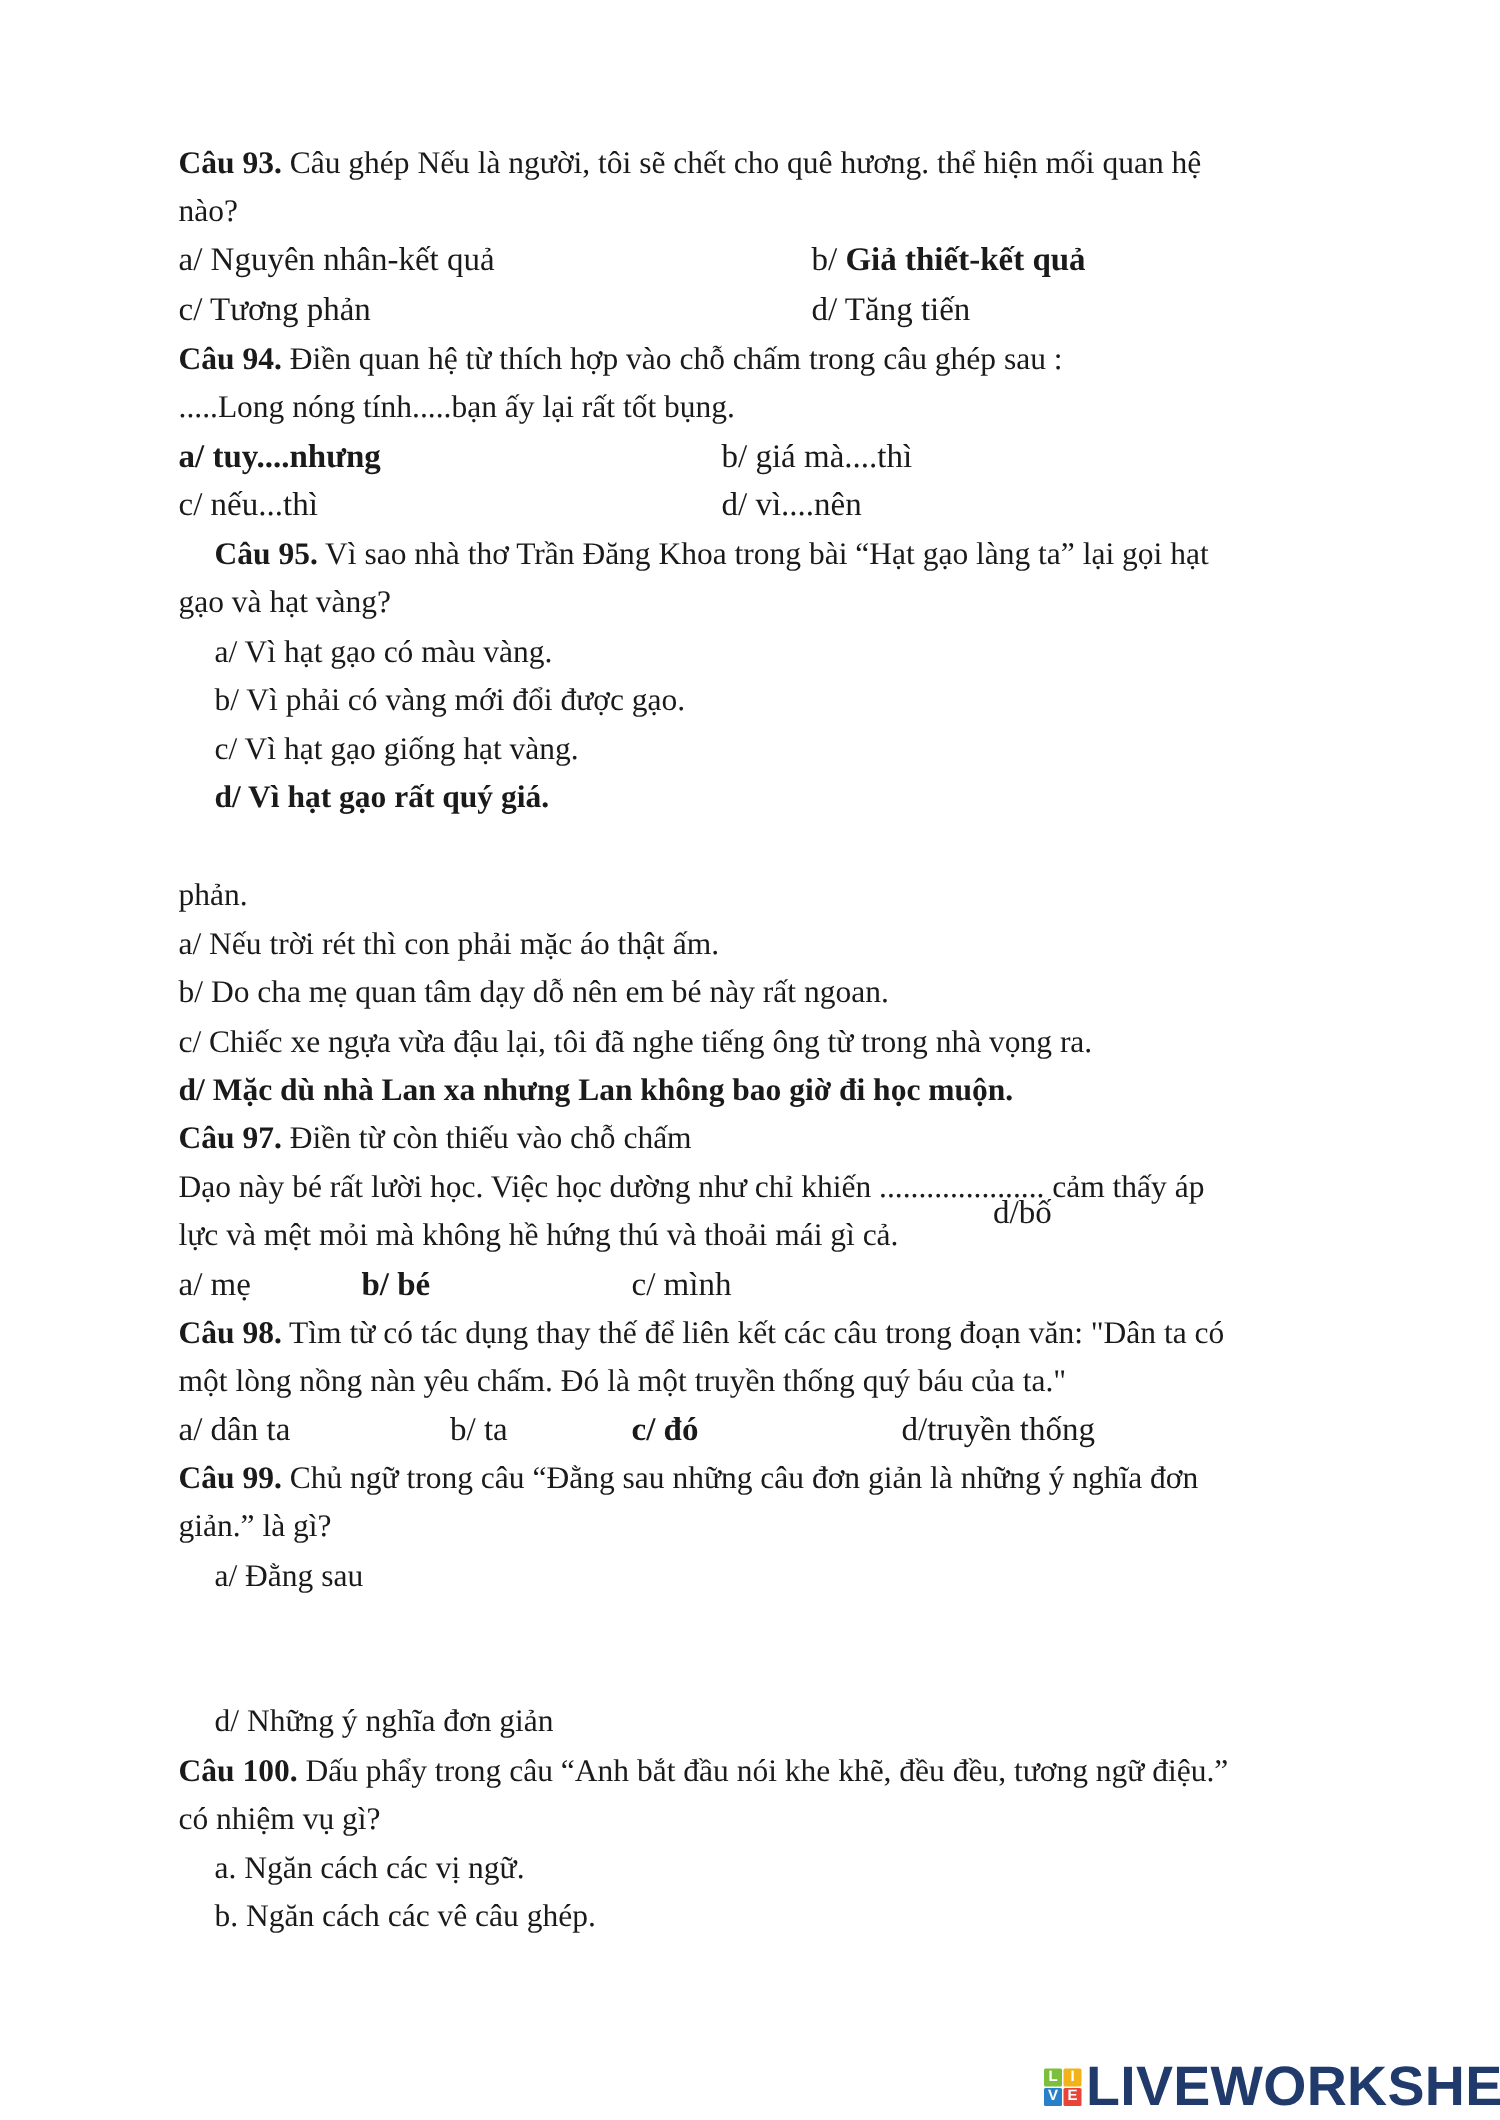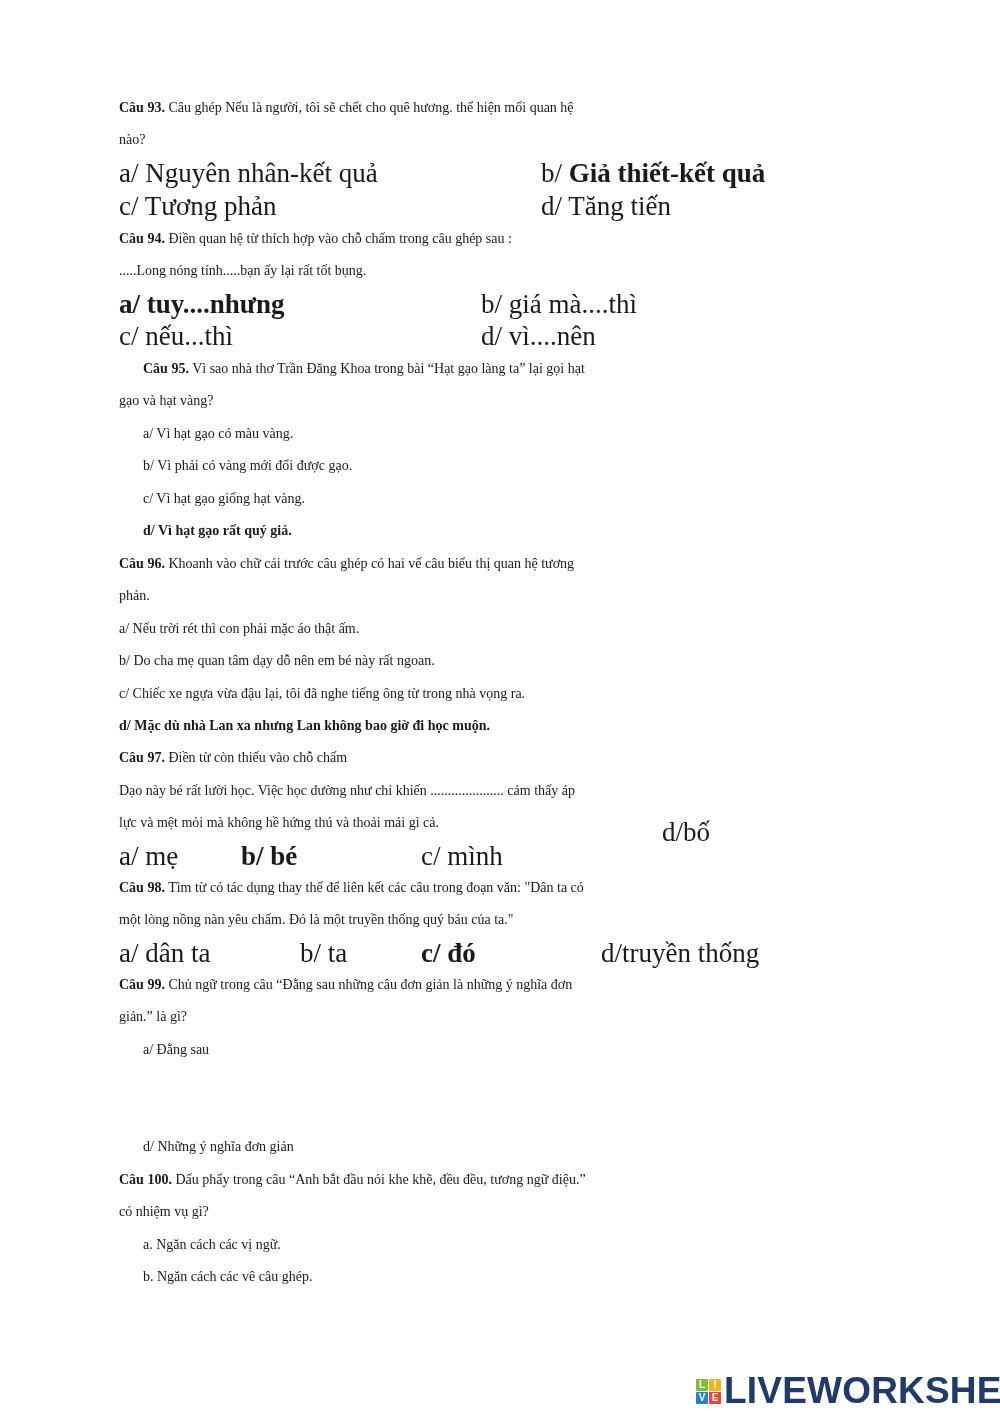--- a/index.html
+++ b/index.html
@@ -1,22 +1,22 @@
 <!DOCTYPE html>
 <html><head>
 <meta charset="utf-8">
 <style>
   html, body { margin:0; padding:0; background:#ffffff; }
   body { width:1000px; height:1413px; position:relative; overflow:hidden;
          font-family:"Liberation Serif", serif; color:#1a1a1a; }
   .page { position:absolute; left:0; top:0; width:1000px; height:1413px; }
-  .line { position:absolute; left:119px; font-size:14px; line-height:32px; white-space:nowrap; }
+  .line { position:absolute; left:119px; font-size:21px; line-height:32px; white-space:nowrap; }
   .ind { left:143px; }
   .b { font-weight:bold; }
-  .opt { position:absolute; font-size:27px; line-height:32px; white-space:nowrap; }
+  .opt { position:absolute; font-size:22px; line-height:32px; white-space:nowrap; }
   .logo { position:absolute; left:696px; top:1376px; height:30px; display:flex; align-items:center; }
   .logo-grid { display:grid; grid-template-columns:12px 12px; grid-template-rows:12px 12px; gap:1px; margin-right:3px; }
   .logo-grid span { font-family:"Liberation Sans", sans-serif; font-weight:bold; font-size:10px; color:#fff;
                     display:flex; align-items:center; justify-content:center; border-radius:1px; }
   .logo-text { font-family:"Liberation Sans", sans-serif; font-weight:bold; font-size:37px; color:#1f3a6b; letter-spacing:0.2px; }
 </style>
 </head>
 <body>
 
 <div class="page">
@@ -35,34 +35,33 @@
   <div class="opt" style="left:119px;top:320px">c/ nếu...thì</div>
   <div class="opt" style="left:481px;top:320px">d/ vì....nên</div>
 
   <div class="line ind" style="top:353px"><span class="b">Câu 95.</span><span> Vì sao nhà thơ Trần Đăng Khoa trong bài “Hạt gạo làng ta” lại gọi hạt</span></div>
   <div class="line" style="top:385px">gạo và hạt vàng?</div>
   <div class="line ind" style="top:418px">a/ Vì hạt gạo có màu vàng.</div>
   <div class="line ind" style="top:450px">b/ Vì phải có vàng mới đổi được gạo.</div>
   <div class="line ind" style="top:483px">c/ Vì hạt gạo giống hạt vàng.</div>
   <div class="line ind b" style="top:515px">d/ Vì hạt gạo rất quý giá.</div>
 
-  <div class="line" style="top:548px"><span class="b">Câu 96.</span><span>  Khoanh vào chữ cái trước câu ghép có hai vế câu biểu thị quan hệ tương</span></div>
   <div class="line" style="top:580px">phản.</div>
   <div class="line" style="top:613px">a/ Nếu trời rét thì con phải mặc áo thật ấm.</div>
   <div class="line" style="top:645px">b/ Do cha mẹ quan tâm dạy dỗ nên em bé này rất ngoan.</div>
   <div class="line" style="top:678px">c/ Chiếc xe ngựa vừa đậu lại, tôi đã nghe tiếng ông từ trong nhà vọng ra.</div>
   <div class="line b" style="top:710px">d/ Mặc dù nhà Lan xa nhưng Lan không bao giờ đi học muộn.</div>
 
   <div class="line" style="top:742px"><span class="b">Câu 97.</span><span> Điền từ còn thiếu vào chỗ chấm</span></div>
   <div class="line" style="top:775px">Dạo này bé rất lười học. Việc học dường như chỉ khiến ..................... cảm thấy áp</div>
   <div class="line" style="top:807px">lực và mệt mỏi mà không hề hứng thú và thoải mái gì cả.</div>
   <div class="opt" style="left:119px;top:840px">a/ mẹ</div>
   <div class="opt b" style="left:241px;top:840px">b/ bé</div>
   <div class="opt" style="left:421px;top:840px">c/ mình</div>
-  <div class="opt" style="left:662px;top:816px">d/bố</div>
+  <div class="opt" style="left:662px;top:792px">d/bố</div>
 
   <div class="line" style="top:872px"><span class="b">Câu 98.</span><span> Tìm từ có tác dụng thay thế để liên kết các câu trong đoạn văn: "Dân ta có</span></div>
   <div class="line" style="top:904px">một lòng nồng nàn yêu chấm. Đó là một truyền thống quý báu của ta."</div>
   <div class="opt" style="left:119px;top:937px">a/ dân ta</div>
   <div class="opt" style="left:300px;top:937px">b/ ta</div>
   <div class="opt b" style="left:421px;top:937px">c/ đó</div>
   <div class="opt" style="left:601px;top:937px">d/truyền thống</div>
 
   <div class="line" style="top:969px"><span class="b">Câu 99.</span><span> Chủ ngữ trong câu “Đằng sau những câu đơn giản là những ý nghĩa đơn</span></div>
   <div class="line" style="top:1001px">giản.” là gì?</div>

